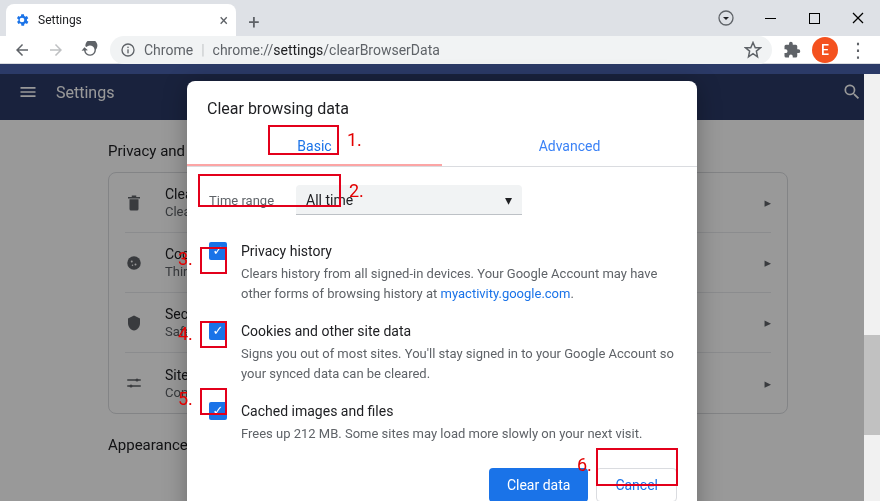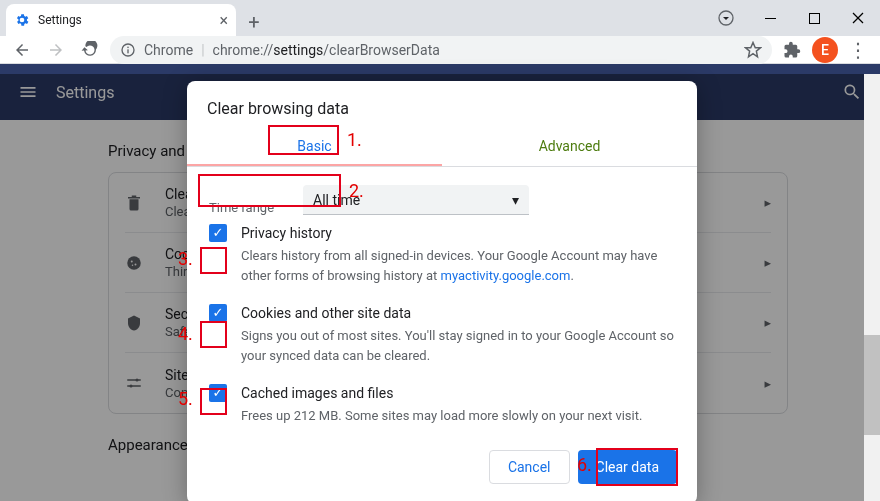--- a/index.html
+++ b/index.html
@@ -28,24 +28,24 @@
 .row:last-child{border-bottom:none}
 .row .icon{width:20px;color:#5f6368;font-size:17px}
 .row .txt{display:flex;flex-direction:column;gap:2px}
 .row .txt .t{font-size:14px;color:#202124}
 .row .txt .s{font-size:13px;color:#5f6368}
 .row .ar{margin-left:auto;color:#5f6368}
 .overlay{position:absolute;top:74px;left:0;right:0;bottom:0;background:rgba(0,0,0,.4);z-index:5}
 .dialog{position:absolute;z-index:10;top:81px;left:187px;width:510px;background:#fff;border-radius:8px;box-shadow:0 4px 24px rgba(0,0,0,.3);padding:0 0 14px 0}
 .dtitle{padding:18px 20px 10px 20px;font-size:16px;color:#202124}
 .tabs{display:flex;border-bottom:1px solid #dadce0}
-.tabbtn{flex:1;text-align:center;padding:10px 0;font-size:14px;color:#4d7c0f;cursor:pointer}
+.tabbtn{flex:1;text-align:center;padding:10px 0;font-size:14px;color:#3b82f6;cursor:pointer}
 .tabbtn.active{color:#1a73e8;border-bottom:2px solid #fca5a5}
 .body{padding:18px 22px 4px 22px}
-.trange{display:flex;align-items:flex-end;gap:29px;margin-bottom:8px}
+.trange{display:flex;align-items:center;gap:22px;margin-bottom:26px}
 .trange .lbl{color:#5f6368;font-size:13px}
 .trange .sel{width:226px;height:30px;border:none;border-bottom:1px solid #bdc1c6;background:#f1f3f4;display:flex;align-items:center;justify-content:space-between;padding:0 10px;font-size:14px;color:#202124;border-radius:4px 4px 0 0}
 .opt{display:flex;gap:14px;margin-bottom:18px;line-height:1.5}
 .chk{width:18px;height:18px;background:#1a73e8;border-radius:2px;display:flex;align-items:center;justify-content:center;color:#fff;font-size:13px;flex-shrink:0;margin-top:1px}
 .opt .ot{font-size:14px;color:#202124;margin-bottom:2px}
 .opt .od{font-size:13px;color:#5f6368}
 .opt .od .link{color:#1a73e8}
 .btns{display:flex;justify-content:flex-end;gap:8px;padding:2px 20px 6px 20px}
 .btn{height:34px;padding:0 18px;border-radius:4px;font-size:14px;display:flex;align-items:center;cursor:pointer}
 .btn.cancel{border:1px solid #dadce0;color:#1a73e8;background:#fff}
@@ -248,22 +248,22 @@
     </div>
     <div class="opt">
       <div class="chk">✓</div>
       <div>
         <div class="ot">Cached images and files</div>
         <div class="od">Frees up 212 MB. Some sites may load more slowly on your next visit.</div>
       </div>
     </div>
   </div>
   <div class="btns">
+    <div class="btn primary">Clear data</div>
     <div class="btn cancel">Cancel</div>
-    <div class="btn primary">Clear data</div>
   </div>
 </div>
 
 <div class="anno" style="top:125px;left:268px;width:71px;height:30px"></div>
 <div class="anlabel" style="top:129px;left:347px">1.</div>
 
 <div class="anno" style="top:174px;left:198px;width:143px;height:33px"></div>
 <div class="anlabel" style="top:180px;left:349px">2.</div>
 
 <div class="anno" style="top:247px;left:200px;width:27px;height:27px"></div>

